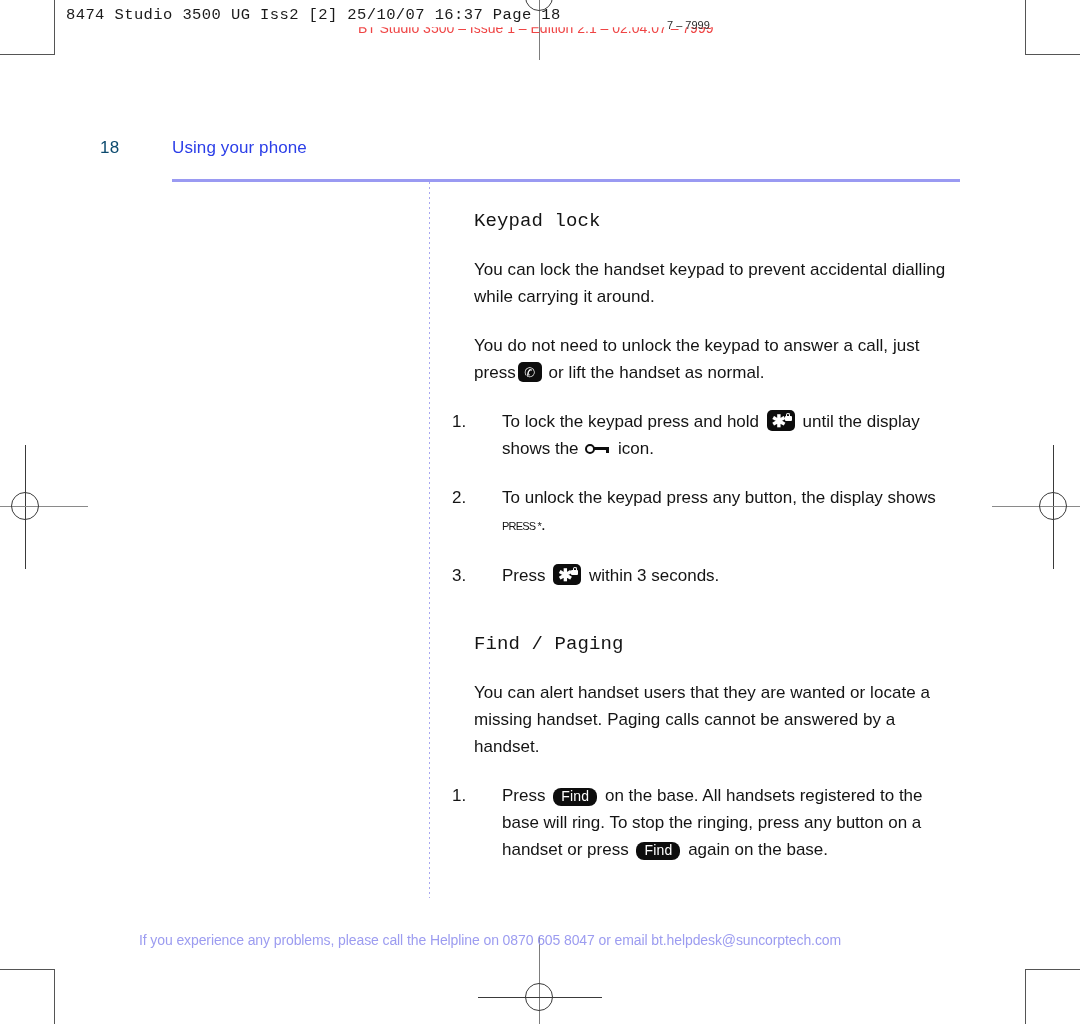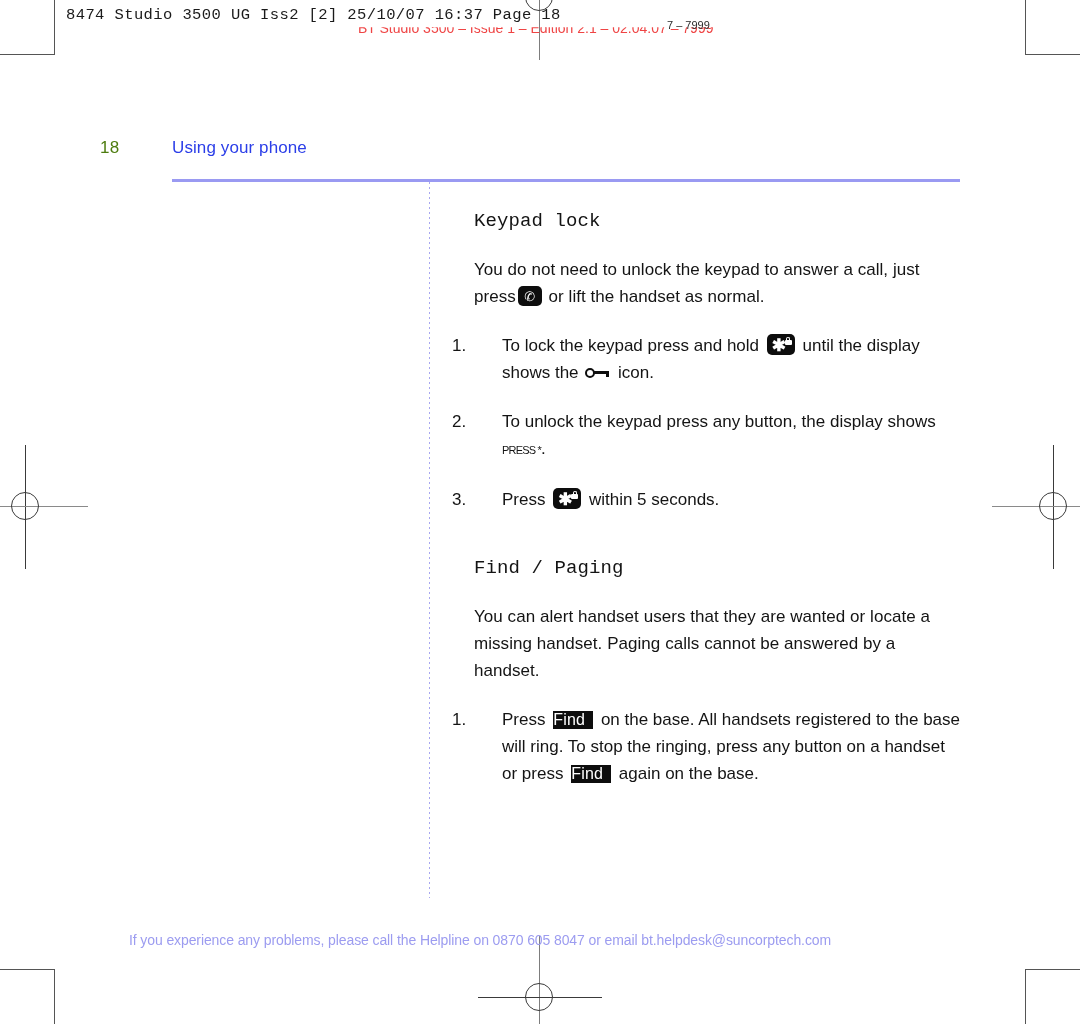--- a/index.html
+++ b/index.html
@@ -92,21 +92,21 @@
     color: #2a2a2a;
     white-space: nowrap;
   }
 
   
   .page-num {
     position: absolute;
     left: 100px;
     top: 138px;
     font-size: 17px;
-    color: #4d7c0f;
+    color: #0c4a6e;
     letter-spacing: 0.2px;
   }
   .section-title {
     position: absolute;
     left: 172px;
     top: 138px;
     font-size: 17px;
     color: #2b3ee8;
     letter-spacing: 0.1px;
   }
@@ -229,24 +229,24 @@
   .keycap.star .lock .shackle {
     position: absolute;
     left: 1.5px; top: 0;
     width: 4px; height: 4px;
     border: 1.2px solid #ffffff;
     border-bottom: none;
     border-radius: 3px 3px 0 0;
     box-sizing: border-box;
   }
   .keycap.find {
-    padding: 2px 8px 3px 0;
-    border-radius: 0;
+    padding: 2px 8px 3px 8px;
+    border-radius: 8px;
     color: #ffffff;
-    font-size: 16px;
+    font-size: 14px;
     letter-spacing: 0.2px;
     vertical-align: 0px;
     margin: 0 3px;
     line-height: 13px;
   }
 
   
   .key-icon {
     display: inline-block;
     vertical-align: -1px;
@@ -278,21 +278,21 @@
 
   .display-text {
     font-family: "Liberation Sans Narrow", "Liberation Sans", sans-serif;
     font-size: 11px;
     letter-spacing: -0.8px;
   }
 
   
   .footer {
     position: absolute;
-    left: 0;
+    left: 10px;
     top: 932px;
     width: 960px;
     text-align: center;
     font-size: 14px;
     color: #9c9cf0;
     letter-spacing: -0.1px;
   }
 </style>
 </head>
 <body>
@@ -329,20 +329,21 @@
 
 <div class="page-num">18</div>
 <div class="section-title">Using your phone</div>
 <div class="header-rule"></div>
 <div class="col-divider"></div>
 
 <div class="content">
 
   <h2 class="h2">Keypad lock</h2>
 
+  <p class="para">You can lock the handset keypad to prevent accidental dialling while carrying it around.</p>
 
   <p class="para"><span>You do not need to unlock the keypad to answer a call, just press</span><span class="keycap phone"><span class="hs">✆</span></span> <span>or lift the handset as normal.</span></p>
 
   <ol class="steps">
     <li>
       <span class="marker">1.</span><span>To lock the keypad press and hold</span>
       <span class="keycap star"><span class="ast">✱</span><span class="lock">
             <span class="shackle"></span>
             <span class="body"></span>
           </span></span>
@@ -355,21 +356,21 @@
       <span class="marker">2.</span><span>To unlock the keypad press any button, the display shows</span>
       <span class="display-text">PRESS *</span><span>.</span>
     </li>
 
     <li>
       <span class="marker">3.</span><span>Press</span>
       <span class="keycap star"><span class="ast">✱</span><span class="lock">
             <span class="shackle"></span>
             <span class="body"></span>
           </span></span>
-      <span>within 5 seconds.</span>
+      <span>within 3 seconds.</span>
     </li>
   </ol>
 
   <h2 class="h2 second">Find / Paging</h2>
 
   <p class="para">You can alert handset users that they are wanted or locate a missing handset. Paging calls cannot be answered by a handset.</p>
 
   <ol class="steps">
     <li>
       <span class="marker">1.</span><span>Press</span>

